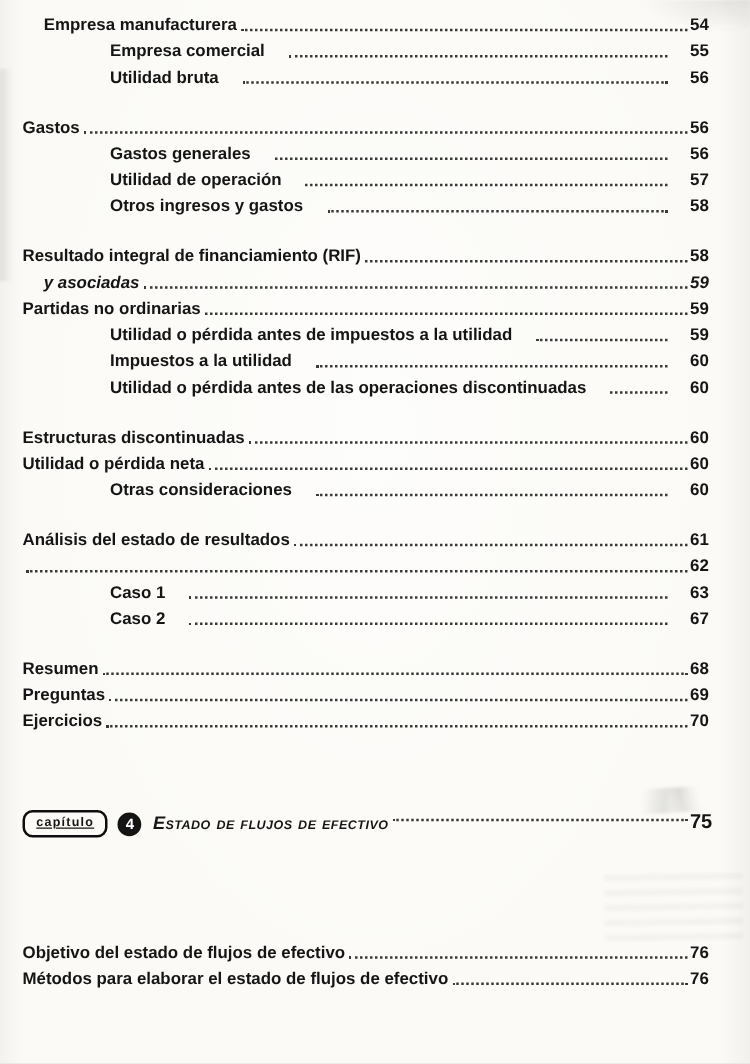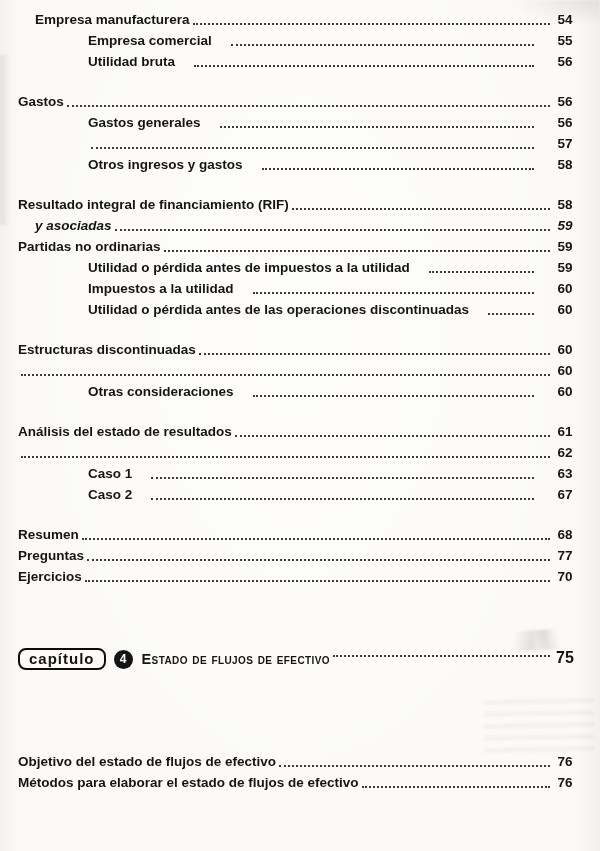--- a/index.html
+++ b/index.html
@@ -26,21 +26,21 @@
   .row.gap{margin-top:19px;}
   .lbl{white-space:nowrap;line-height:18px;}
   .leader{
     flex:1;
     border-bottom:2px dotted #3a3a3a;
     margin:0 2px 4px 3px;
     min-width:8px;
   }
   .pagenum{
     width:26px;
-    text-align:center;
+    text-align:left;
     line-height:18px;
     font-weight:700;
   }
   .indent-0{padding-left:0;}
   .indent-1{padding-left:17px;}
   .indent-2{padding-left:70px;gap:16px;}
   .indent-cont{padding-left:17px;font-style:italic;}
   .noleader .leader,.noleader .pagenum{visibility:hidden;}
   
   .chapter-row{
@@ -49,43 +49,45 @@
     height:26px;
     margin-top:60px;
     margin-bottom:78px;
     font-weight:700;
   }
   .badge{
     display:inline-block;
     border:2px solid #0d0d0d;
     border-radius:8px;
     padding:1px 9px 2px 9px;
-    font-size:15px;
+    font-size:10px;
     letter-spacing:1px;
     font-weight:700;
     line-height:15px;
+    text-decoration:underline;
   }
   .chapnum{
     display:inline-block;
     width:19px;height:19px;
     border-radius:50%;
     background:#141414;
     color:#fff;
     font-size:12px;
     font-weight:700;
     text-align:center;
     line-height:19px;
     margin:0 9px 0 8px;
   }
   .chaptitle{
     font-variant:small-caps;
     font-size:14.5px;
     letter-spacing:.4px;
     white-space:nowrap;
     line-height:18px;
+    font-style:italic;
   }
   .chapter-row .leader{margin-bottom:6px;}
   .chapter-row .pagenum{margin-bottom:2px;}
   
   .artifact{position:absolute;pointer-events:none;}
   .a-left{left:0;top:55px;width:10px;height:170px;
     background:linear-gradient(to right, rgba(60,60,60,0.10), rgba(0,0,0,0));
     filter:blur(1px);}
   .a-topright{right:0;top:0;width:90px;height:26px;
     background:radial-gradient(ellipse at 80% 0%, rgba(80,80,80,0.12), rgba(0,0,0,0) 70%);
@@ -132,20 +134,21 @@
         <span class="lbl">Gastos</span>
         <span class="leader"></span>
         <span class="pagenum">56</span>
       </div>
       <div class="row indent-2">
         <span class="lbl">Gastos generales</span>
         <span class="leader"></span>
         <span class="pagenum">56</span>
       </div>
       <div class="row indent-2">
+        <span class="lbl">Utilidad de operación</span>
         <span class="leader"></span>
         <span class="pagenum">57</span>
       </div>
       <div class="row indent-2">
         <span class="lbl">Otros ingresos y gastos</span>
         <span class="leader"></span>
         <span class="pagenum">58</span>
       </div>
       <div class="row indent-0 gap">
         <span class="lbl">Resultado integral de financiamiento (RIF)</span>
@@ -176,20 +179,21 @@
         <span class="lbl">Utilidad o pérdida antes de las operaciones discontinuadas</span>
         <span class="leader"></span>
         <span class="pagenum">60</span>
       </div>
       <div class="row indent-0 gap">
         <span class="lbl">Estructuras discontinuadas</span>
         <span class="leader"></span>
         <span class="pagenum">60</span>
       </div>
       <div class="row indent-0">
+        <span class="lbl">Utilidad o pérdida neta</span>
         <span class="leader"></span>
         <span class="pagenum">60</span>
       </div>
       <div class="row indent-2">
         <span class="lbl">Otras consideraciones</span>
         <span class="leader"></span>
         <span class="pagenum">60</span>
       </div>
       <div class="row indent-0 gap">
         <span class="lbl">Análisis del estado de resultados</span>
@@ -211,21 +215,21 @@
         <span class="pagenum">67</span>
       </div>
       <div class="row indent-0 gap">
         <span class="lbl">Resumen</span>
         <span class="leader"></span>
         <span class="pagenum">68</span>
       </div>
       <div class="row indent-0">
         <span class="lbl">Preguntas</span>
         <span class="leader"></span>
-        <span class="pagenum">77</span>
+        <span class="pagenum">69</span>
       </div>
       <div class="row indent-0">
         <span class="lbl">Ejercicios</span>
         <span class="leader"></span>
         <span class="pagenum">70</span>
       </div>
     </div>
 
   <div class="chapter-row">
     <span class="badge">capítulo</span>

